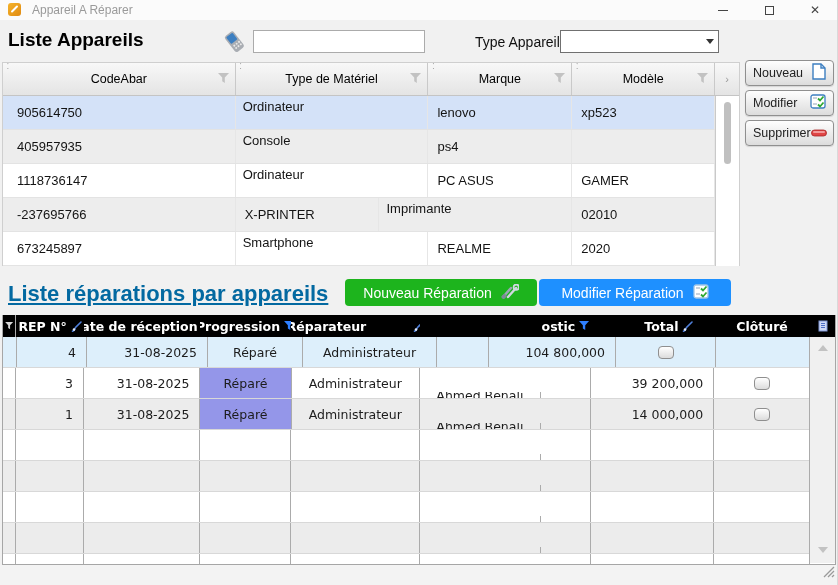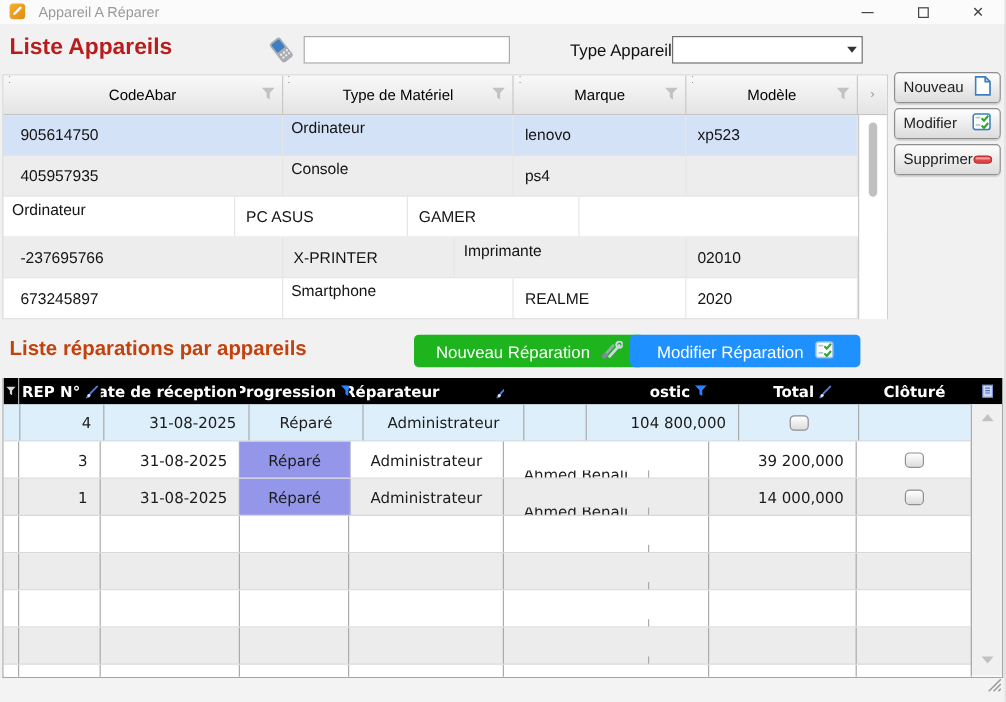--- a/index.html
+++ b/index.html
@@ -17,21 +17,21 @@
     background:linear-gradient(135deg,#f5b32a,#e08a12); }
   .app-icon::after { content:""; position:absolute; left:2px; top:5px; width:9px; height:2px;
     background:#fff; transform:rotate(-45deg); border-radius:1px; }
   .title-text { position:absolute; left:32px; top:3px; font-size:12px; color:#9a9a9a; }
   .win-controls { position:absolute; right:0; top:0; height:20px; display:flex; }
   .win-btn { width:46px; height:20px; display:flex; align-items:center; justify-content:center; color:#444; }
   .glyph-min { width:10px; height:1px; background:#444; display:block; }
   .glyph-max { width:9px; height:9px; border:1px solid #444; display:block; }
   .glyph-close { font-size:12px; line-height:1; color:#444; }
   
-  .h1 { position:absolute; left:8px; top:29px; font-size:19px; font-weight:bold; color:#b91c1c; }
+  .h1 { position:absolute; left:8px; top:29px; font-size:19px; font-weight:bold; color:#000000; }
   .scanner-icon { position:absolute; left:220px; top:28px; width:28px; height:28px; }
   .search-input { position:absolute; left:253px; top:30px; width:172px; height:23px;
     border:1px solid #ababab; background:#fff; font-size:13px; padding:0 5px; outline:none; }
   .type-label { position:absolute; left:475px; top:34px; font-size:14px; color:#111; }
   .combo { position:absolute; left:560px; top:30px; width:159px; height:23px; background:#fff;
     border:1px solid #707070; display:flex; align-items:center; }
   .combo .val { flex:1; font-size:13px; padding:0 5px; color:#111; }
   .combo .arrow { width:16px; display:flex; align-items:center; justify-content:center; }
   .tri-down { width:0; height:0; border-left:4px solid transparent; border-right:4px solid transparent; border-top:5px solid #333; }
   
@@ -57,26 +57,26 @@
   .t1-scrollcol { position:absolute; right:0; top:0; width:24px; height:170px; background:#fff;
     border-left:1px solid #c9c9c9; }
   .t1-thumb { position:absolute; left:8px; top:6px; width:7px; height:62px; background:#c0c0c0; border-radius:4px; }
   .t1-hscroll-arrow { color:#9a9a9a; font-size:11px; }
   
   .side-btn { position:absolute; left:745px; width:89px; height:26px; border:1px solid #8f8f8f;
     border-radius:4px; background:linear-gradient(#fefefe,#dcdcdc); display:flex; align-items:center;
     justify-content:space-between; padding:0 7px; font-size:12.5px; color:#222; cursor:default;
     box-shadow:0 1px 1px rgba(0,0,0,.12); }
   
-  .h2 { position:absolute; left:8px; top:281px; font-size:17px; font-weight:bold; color:#c2410c; }
+  .h2 { position:absolute; left:8px; top:281px; font-size:22px; font-weight:bold; color:#0369a1;text-decoration:underline; }
   .action-btn { position:absolute; top:279px; width:192px; height:27px; border:none; border-radius:4px;
     color:#fff; font-size:14px; display:flex; align-items:center; justify-content:center; gap:9px; cursor:default;
     font-family:"Liberation Sans", sans-serif; }
   .btn-new-rep { left:345px; background:#1db41d; }
-  .btn-edit-rep { left:525px; background:#1e90ff;text-align:right; }
+  .btn-edit-rep { left:539px; background:#1e90ff;text-align:right; }
   
   .table2 { position:absolute; left:2px; top:315px; width:834px; height:250px; background:#fff;
     border:1px solid #a6a6a6; border-top:none; overflow:hidden;
     font-family:"DejaVu Sans", sans-serif; }
   .t2-header { display:flex; height:22px; background:#000; color:#fff; font-size:12.5px; font-weight:bold; }
   .t2-hcell { display:flex; align-items:center; justify-content:center; gap:4px; position:relative;
     overflow:hidden; white-space:nowrap; }
   .t2-row { display:flex; height:31px; background:#fff; border-bottom:1px solid #d8d8d8; }
   .t2-row.alt { background:#ececec; }
   .t2-row.selected { background:#ddeffb; }
@@ -201,20 +201,21 @@
       <div class="t1-cell c-scroll"></div>
     </div>
     <div class="t1-row alt">
       <div class="t1-cell c-code">405957935</div>
       <div class="t1-cell c-type type">Console</div>
       <div class="t1-cell c-marque plain">ps4</div>
       <div class="t1-cell c-model plain"></div>
       <div class="t1-cell c-scroll"></div>
     </div>
     <div class="t1-row">
+      <div class="t1-cell c-code">1118736147</div>
       <div class="t1-cell c-type type">Ordinateur</div>
       <div class="t1-cell c-marque plain">PC ASUS</div>
       <div class="t1-cell c-model plain">GAMER</div>
       <div class="t1-cell c-scroll"></div>
     </div>
     <div class="t1-row alt">
       <div class="t1-cell c-code">-237695766</div>
       <div class="t1-cell c-marque plain">X-PRINTER</div>
       <div class="t1-cell c-type type">Imprimante</div>
       <div class="t1-cell c-model plain">02010</div>

